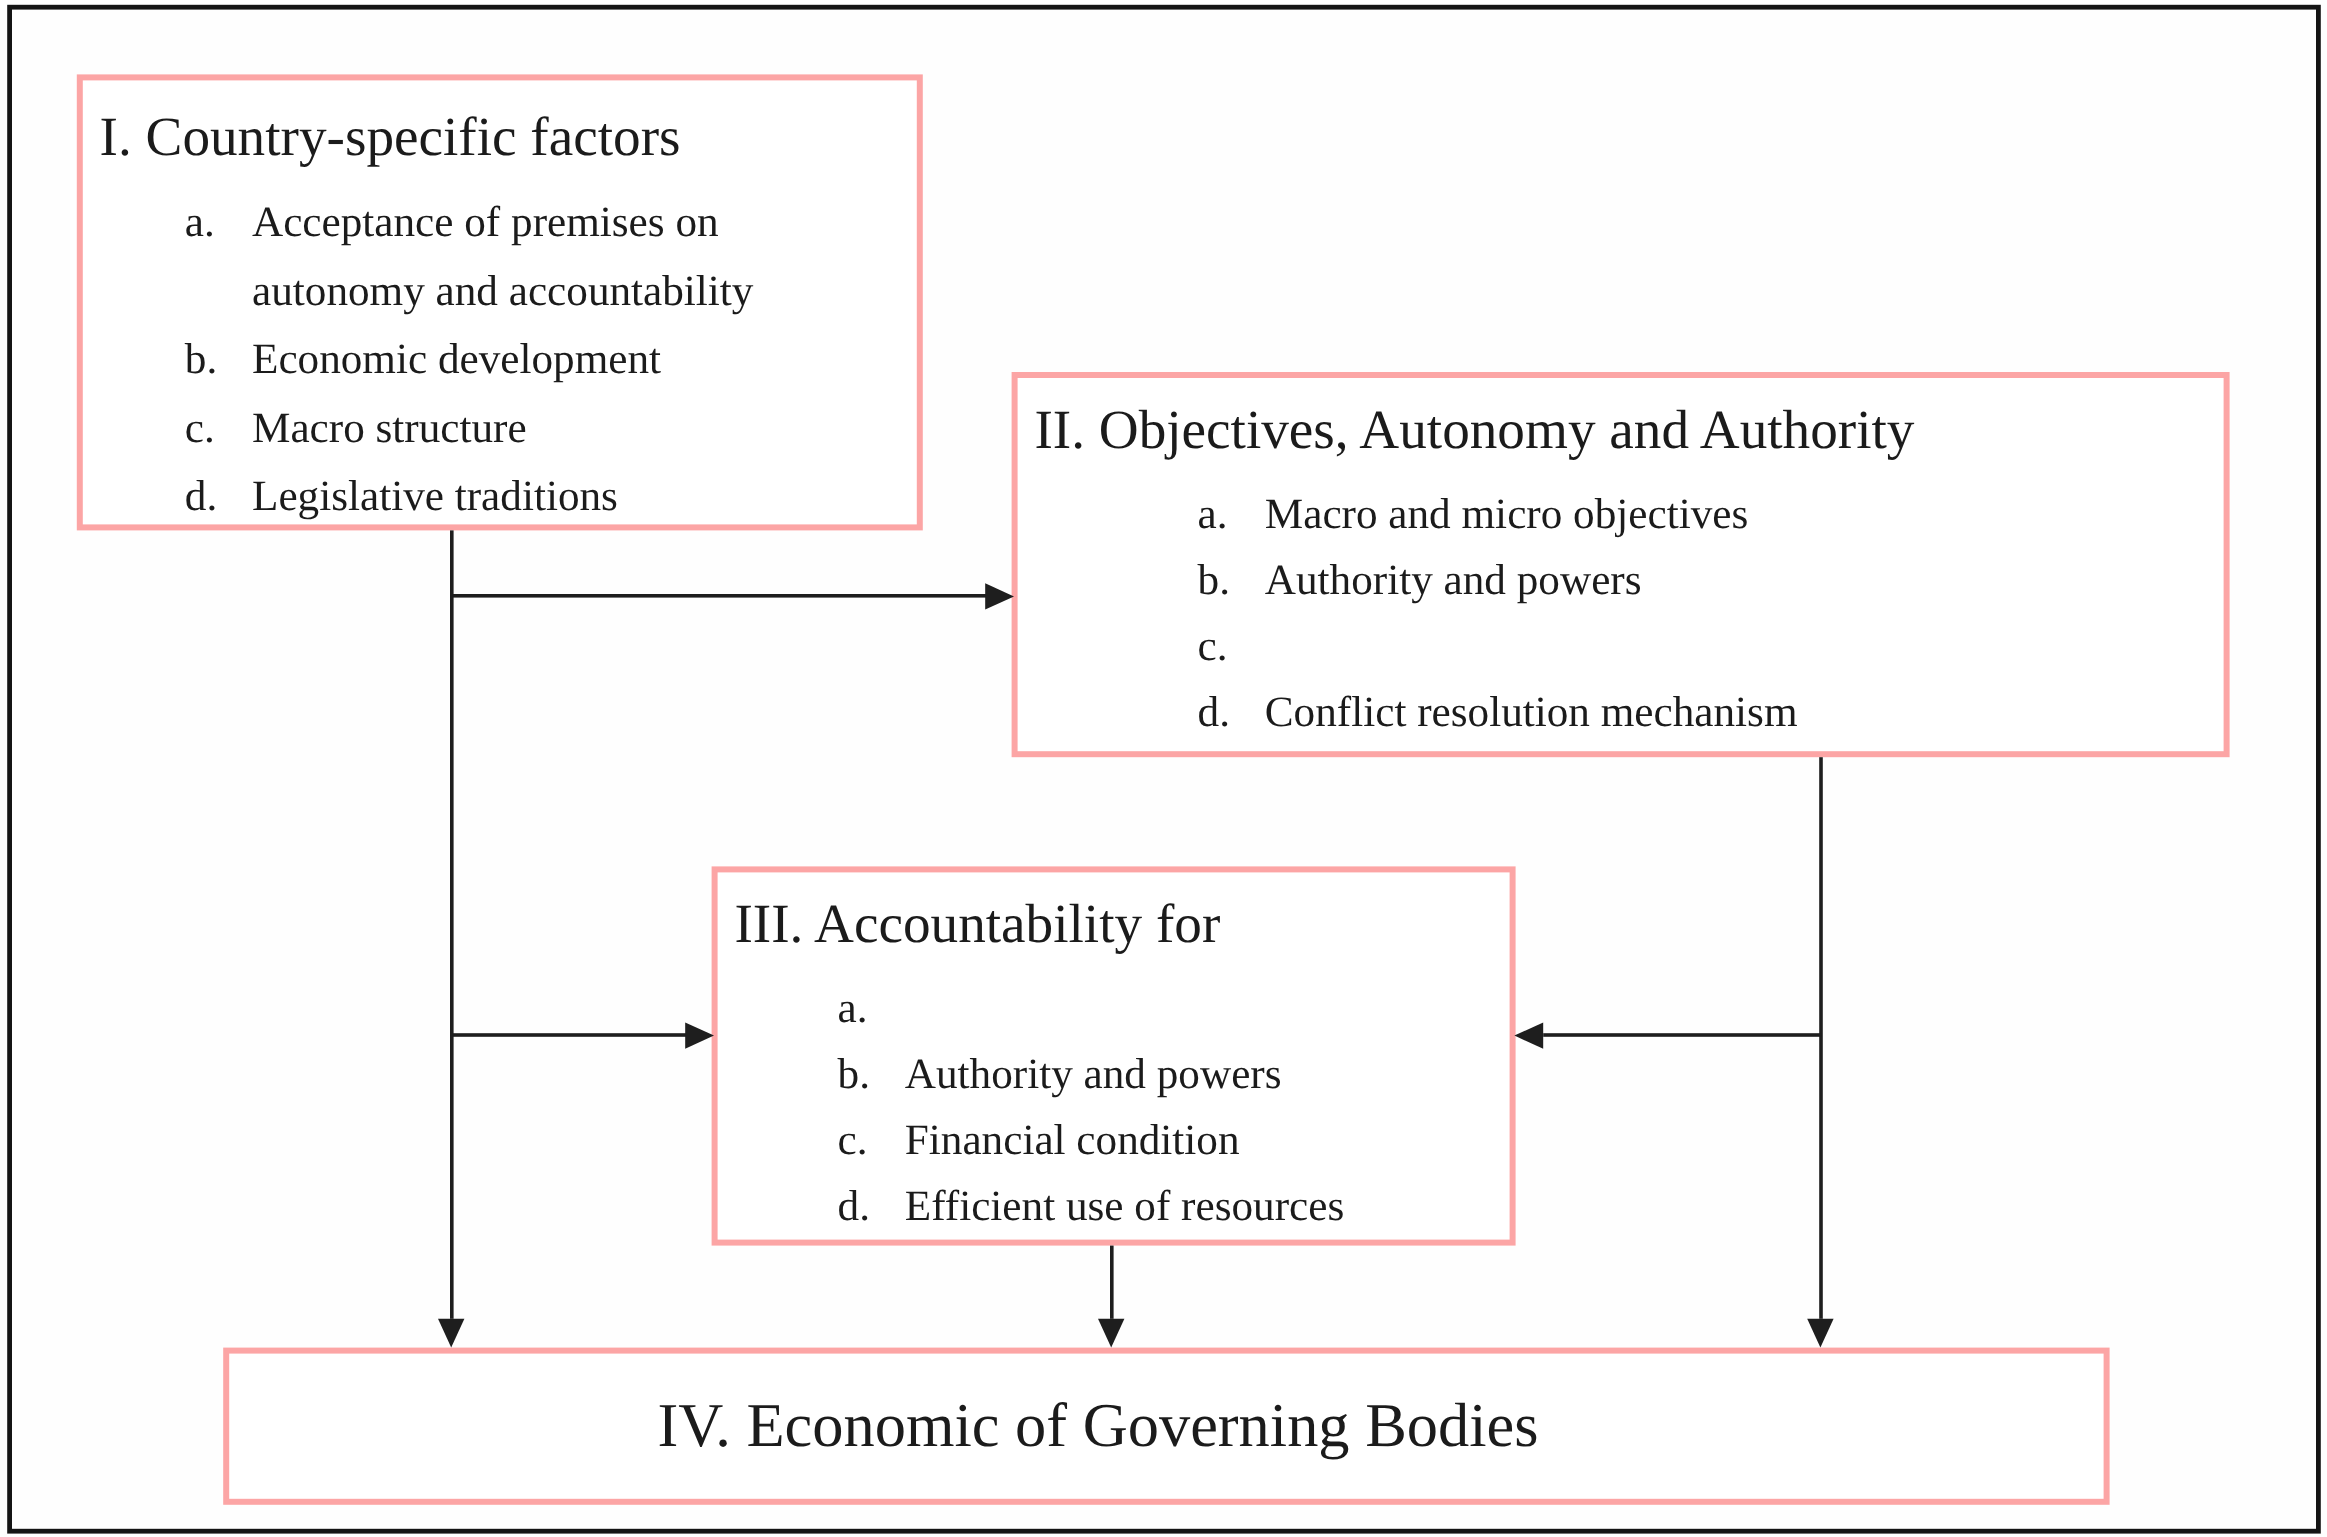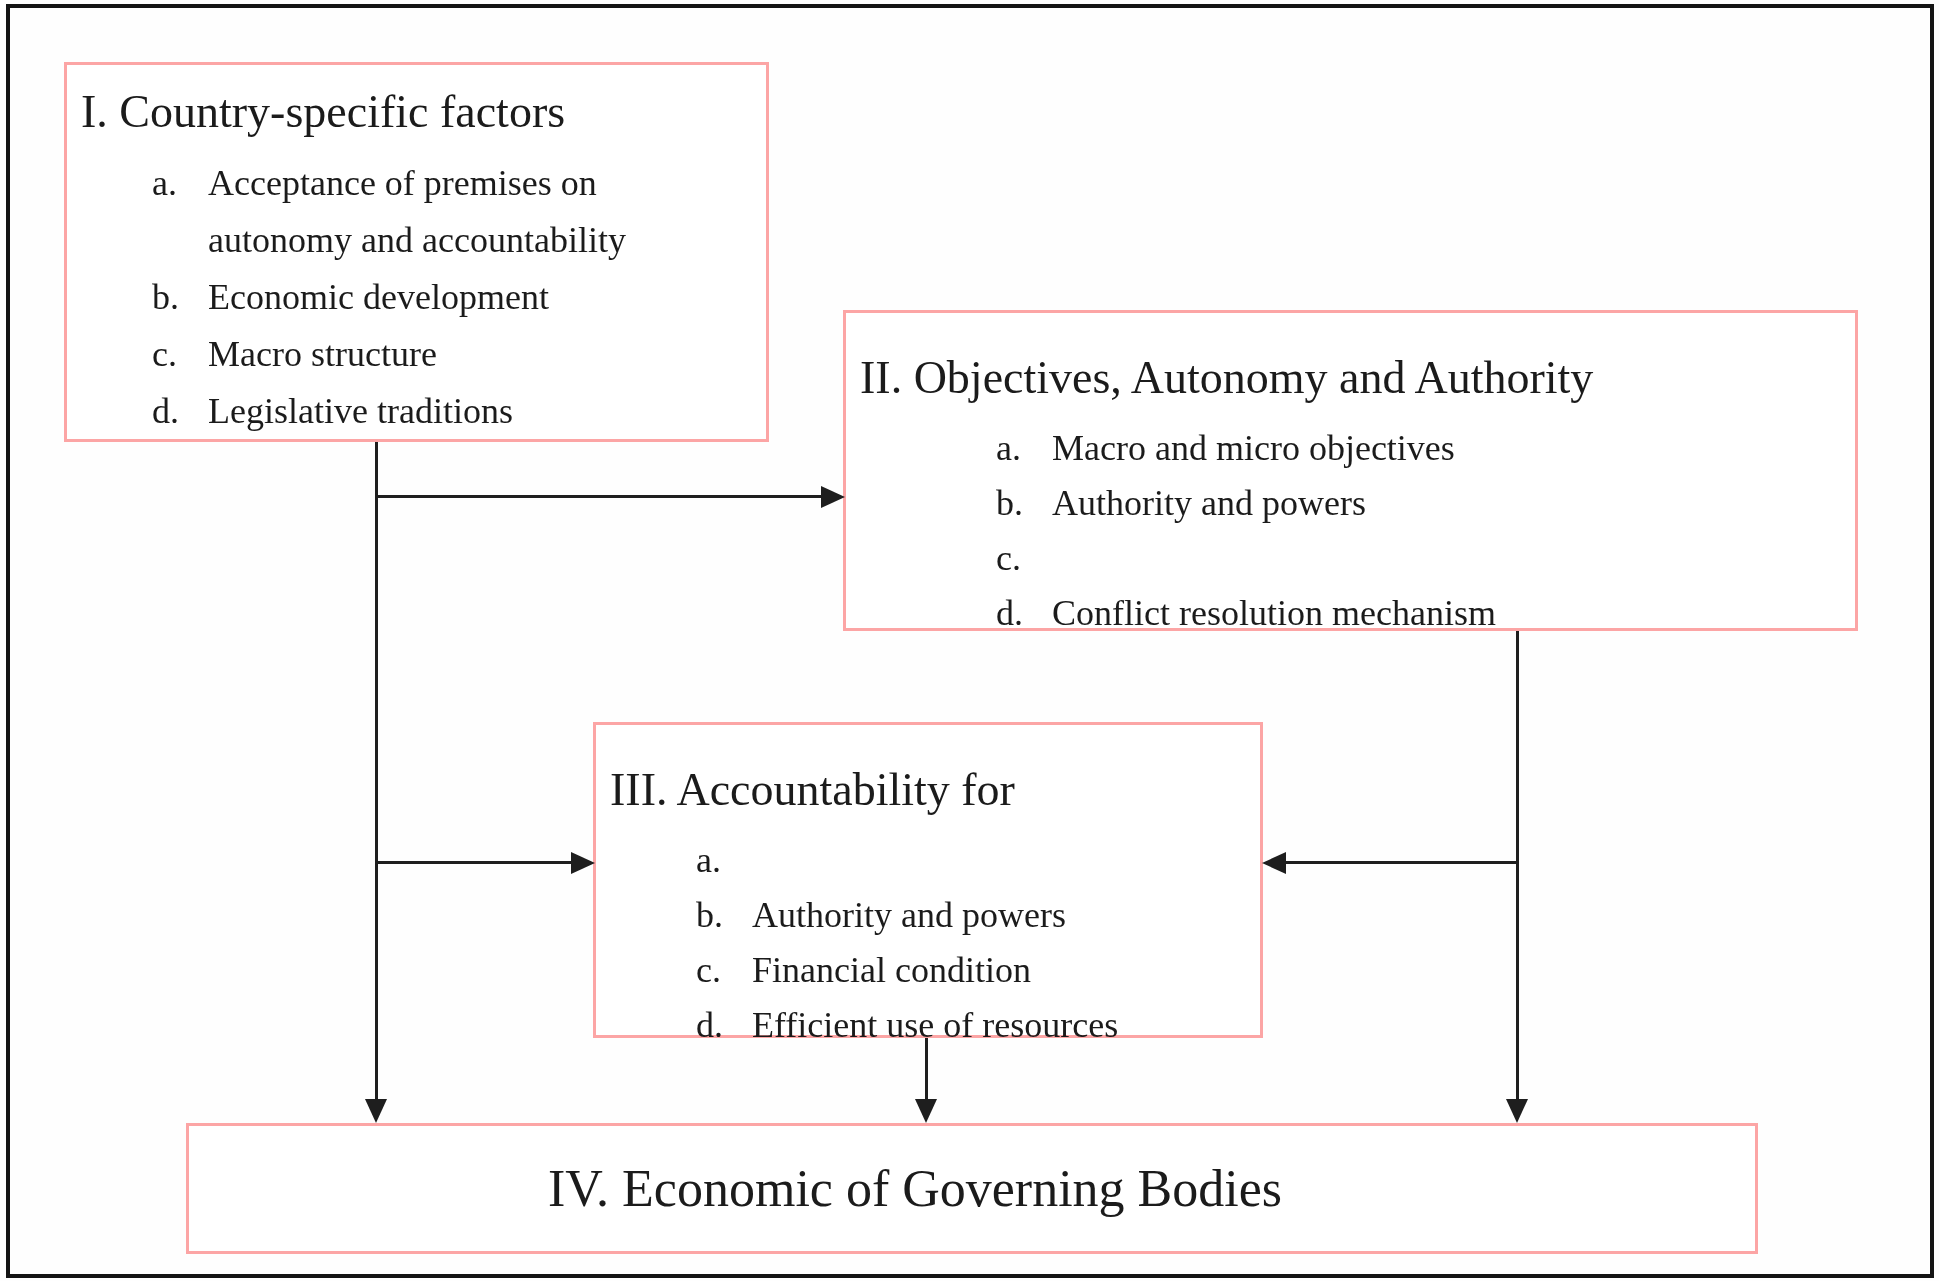--- a/index.html
+++ b/index.html
@@ -18,35 +18,35 @@
     position: absolute;
     left: 6px; top: 4px;
     width: 1928px; height: 1274px;
     border: 4px solid #141414;
     background: transparent;
   }
 
   .box {
     position: absolute;
     background: #ffffff;
-    border: 3px solid #fca5a5;
+    border: 5px solid #fca5a5;
   }
 
   #box1 { left: 64px;  top: 62px;   width: 705px;  height: 380px; }
   #box2 { left: 843px; top: 310px;  width: 1015px; height: 321px; }
   #box3 { left: 593px; top: 722px;  width: 670px;  height: 316px; }
   #box4 { left: 186px; top: 1123px; width: 1572px; height: 131px; }
 
   .box-title {
     font-size: 46px;
     line-height: 54px;
     padding: 20px 0 0 14px;
     white-space: nowrap;
   }
-  #box2 .box-title, #box3 .box-title { padding-top: 16px; margin-top: 22px; }
+  #box2 .box-title, #box3 .box-title { padding-top: 16px; }
 
   .box-items { margin-top: 16px; font-size: 36px; }
   #box1 .box-items { margin-left: 85px; }
   #box2 .box-items { margin-left: 150px; }
   #box3 .box-items { margin-left: 100px; }
 
   .item { display: flex; line-height: 57px; }
   #box2 .item, #box3 .item { line-height: 55px; }
   .item-label { width: 56px; flex: 0 0 56px; }
   .item-text { white-space: pre-line; }

